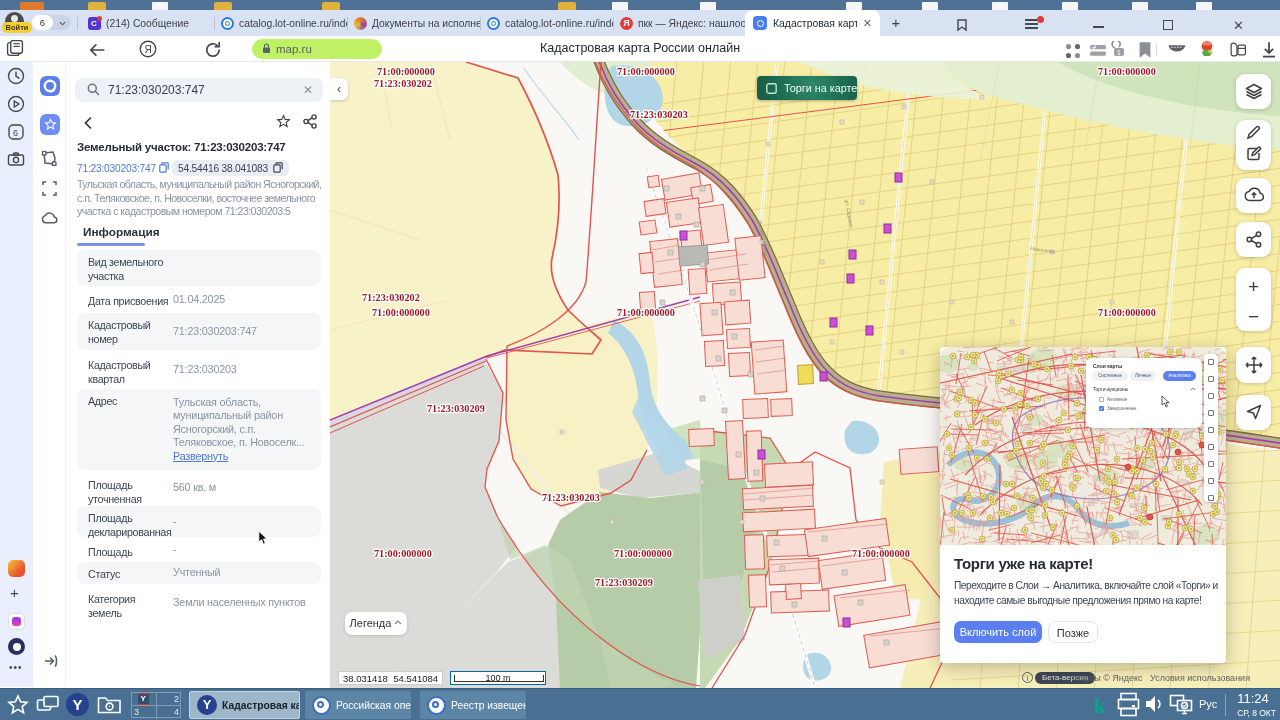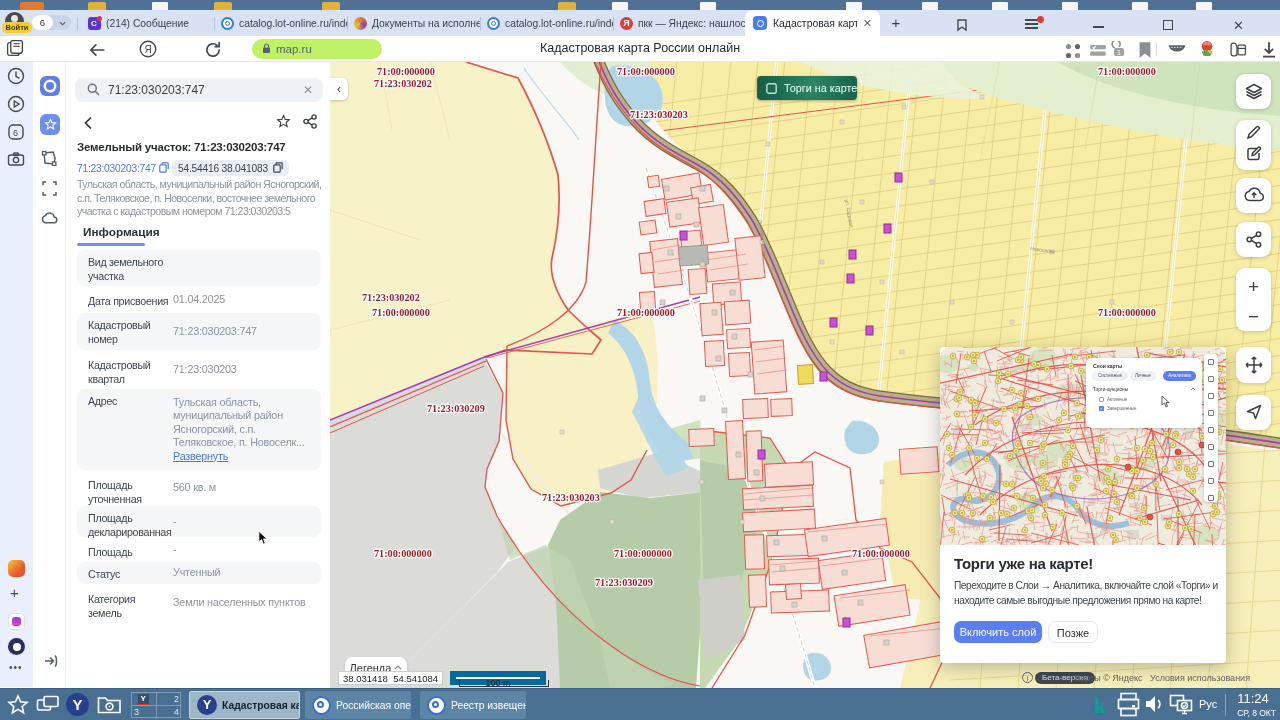--- a/index.html
+++ b/index.html
@@ -47,23 +47,23 @@
 #infoline{position:absolute;left:11px;top:181px;width:68px;height:2.5px;background:#7591e8;border-radius:2px}
 #rows{position:absolute;left:11px;top:188px;width:244px}
 .row{position:relative;display:flex;border-radius:8px}
 .row.g{background:#f4f6f8}
 .rl{width:84px;padding:6px 0 6px 11px;font-size:10.7px;letter-spacing:-0.3px;line-height:13.5px;color:#3e4654;white-space:nowrap;overflow:visible}
 .rv{flex:1;padding:6px 0 6px 12px;font-size:10.8px;letter-spacing:-0.2px;line-height:13.5px;color:#8a93a3;display:flex;flex-direction:column;justify-content:center}
 
 #collapser{position:absolute;left:0px;top:16px;width:18px;height:22px;background:#fff;border-radius:0 6px 6px 0;box-shadow:0 1px 3px rgba(0,0,0,.2);color:#444;font-size:12px;text-align:center;line-height:22px}
 #torgi{position:absolute;left:427px;top:14px;width:100px;height:24px;border-radius:4px;background:radial-gradient(circle at 55% 40%, #2e8868 0%, #1e6e54 55%, #175c46 100%);color:#eafff5;font-size:10.8px;line-height:24px;box-shadow:0 1px 3px rgba(0,0,0,.3);white-space:nowrap}
 .mapbtn{position:absolute;left:906px;width:35px;background:#fff;border-radius:9px;box-shadow:0 1px 4px rgba(0,0,0,.18);color:#3c4043;text-align:center}
-#legend{position:absolute;left:15px;top:595px;width:62px;height:23px;background:#fff;border-radius:7px;box-shadow:0 1px 3px rgba(0,0,0,.15);font-size:11px;color:#333;line-height:23px;text-align:center}
+#legend{position:absolute;left:15px;top:550px;width:62px;height:23px;background:#fff;border-radius:7px;box-shadow:0 1px 3px rgba(0,0,0,.15);font-size:11px;color:#333;line-height:23px;text-align:center}
 #coords{position:absolute;left:8px;top:609px;height:14px;background:#fff;border:1px solid #ccc;font-size:9.5px;color:#222;line-height:13px;padding:0 4px}
-#scalebar{position:absolute;left:120px;top:609px;width:96px;height:14px;background:#fff;border:6px solid #0369a1;font-size:9px;color:#222;text-align:center;line-height:13px}
+#scalebar{position:absolute;left:120px;top:609px;width:96px;height:14px;background:#fff;border:1px solid #0369a1;font-size:9px;color:#222;text-align:center;line-height:13px}
 #attrib{position:absolute;right:30px;top:611px;font-size:9px;color:#5f6368}
 #beta{position:absolute;left:705px;top:610px;width:60px;height:12px;background:#3e4750;border-radius:6px;color:#dfe3e8;font-size:8px;text-align:center;line-height:12px}
 
 #popup{position:absolute;left:610px;top:285px;width:286px;height:316px;background:#fff;border-radius:4px;box-shadow:0 4px 18px rgba(0,0,0,.25);overflow:hidden}
 #minimap{position:absolute;left:0;top:0;width:286px;height:198px;border-radius:10px 10px 0 0;overflow:hidden}
 #ptitle2{position:absolute;left:14px;top:208px;font-size:15px;font-weight:bold;color:#262c36;letter-spacing:-0.3px}
 #pbody{position:absolute;left:14px;top:231px;width:268px;font-size:10.2px;line-height:15px;color:#3e4553;letter-spacing:-0.45px;white-space:nowrap}
 #btnblue{position:absolute;left:14px;top:274px;width:88px;height:22px;background:#5b7ef0;border-radius:7px;color:#fff;font-size:11px;text-align:center;line-height:22px}
 #btnlater{position:absolute;left:108px;top:274px;width:50px;height:22px;background:#fff;border:1px solid #e2e6ee;border-radius:7px;color:#333;font-size:11px;text-align:center;line-height:22px}
 

